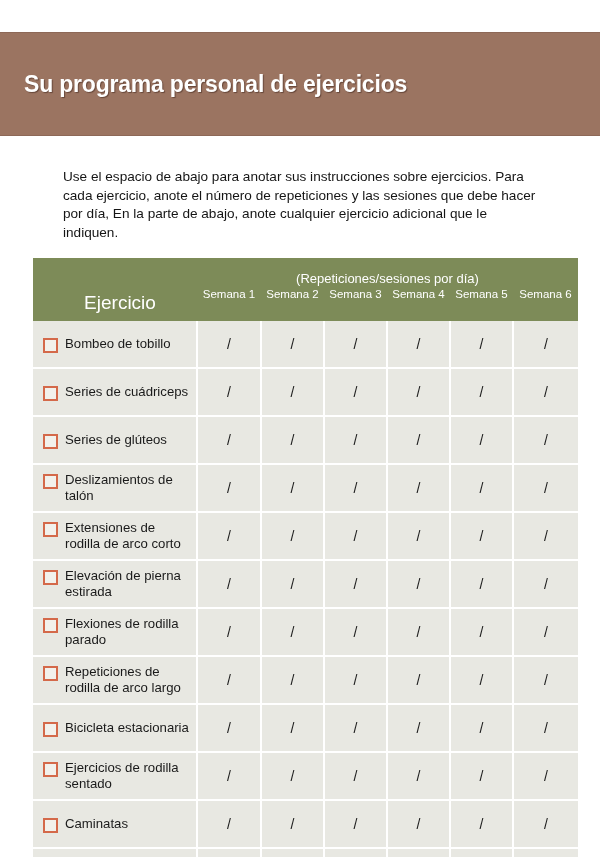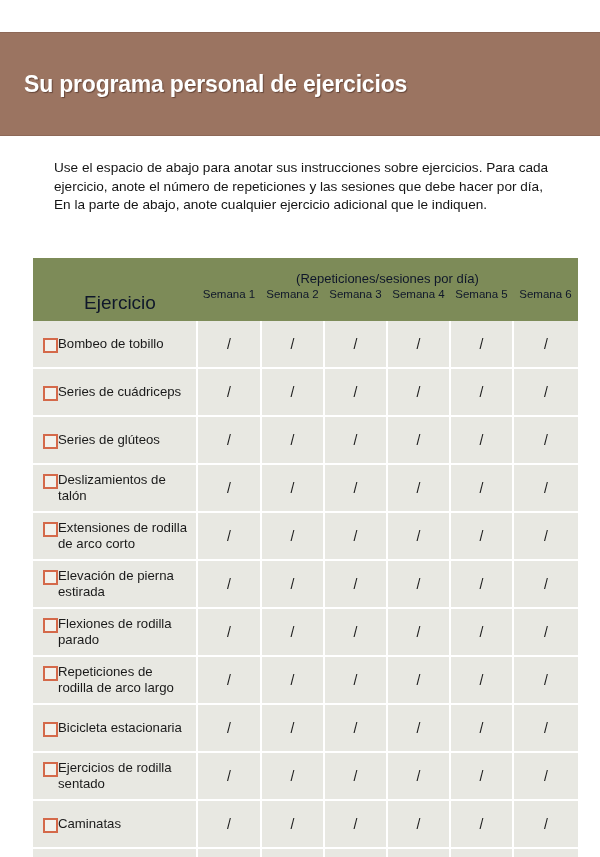--- a/index.html
+++ b/index.html
@@ -43,38 +43,38 @@
   
   .intro {
     position: absolute;
     left: 54px;
     top: 159px;
     width: 500px;
     font-size: 13.6px;
     line-height: 18.5px;
     color: #151515;
   }
-  .intro p { margin: 0; }
+  .intro p { margin: 9px; }
 
   
   .table-wrap {
     position: absolute;
     left: 33px;
     top: 258px;
     width: 545px;
   }
   table.program {
     border-collapse: collapse;
     width: 545px;
     table-layout: fixed;
   }
   
   thead th {
     background: #7d8b58;
-    color: #0f172a;
+    color: #ffffff;
     padding: 0;
     font-weight: normal;
     vertical-align: bottom;
   }
   .subtitle-cell {
     text-align: center;
     font-size: 13px;
     padding: 6px 0 2px 0;
     height: 22px;
   }
@@ -105,20 +105,21 @@
   td.ex-cell {
     padding: 4px 6px 4px 10px;
     font-size: 13.2px;
     line-height: 16px;
     height: 38px;
     vertical-align: middle;
   }
   .ex-inner {
     display: flex;
     align-items: flex-start;
+    gap: 7px;
   }
   .checkbox {
     flex: 0 0 auto;
     width: 11px;
     height: 11px;
     border: 2px solid #d4694a;
     background: #f2f1ec;
     margin-top: 2px;
     box-sizing: content-box;
   }

